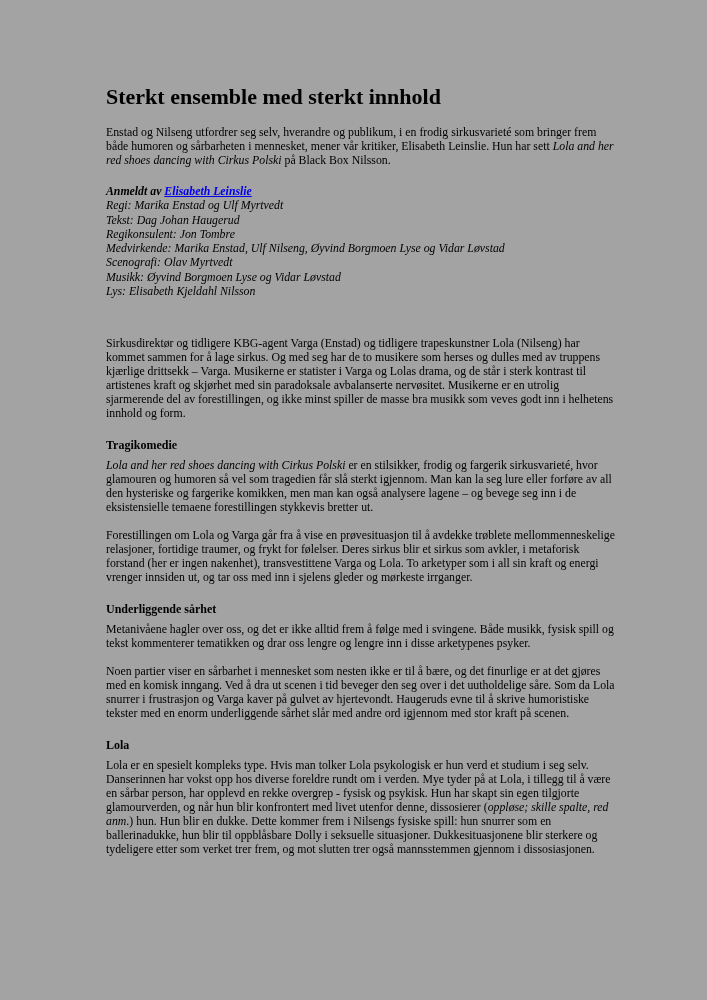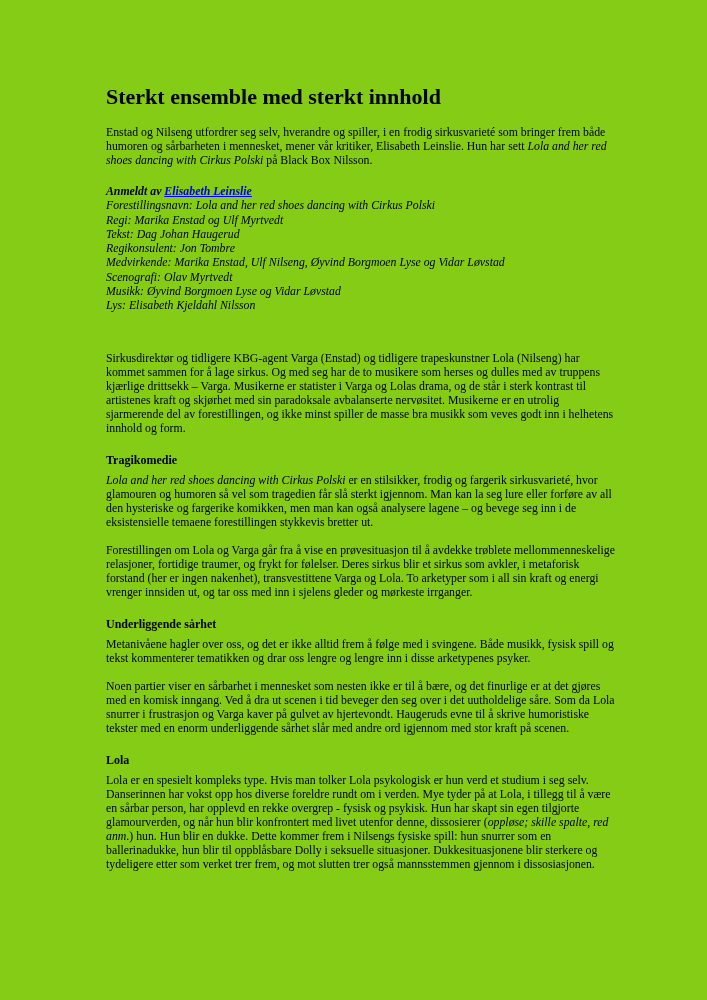--- a/index.html
+++ b/index.html
@@ -53,29 +53,28 @@
     font-size: 12px;
     line-height: 19px;
     font-weight: bold;
     margin: 16px 0 3px 0;
   }
   i { font-style: italic; }
 </style>
 </head>
 <body>
 
-<div class="page" style="color: rgb(0, 0, 0); background: #84cc16;">
+<div class="page" style="color: rgb(0, 0, 0); background: #a3a3a3;">
 
   <h1 class="doc-title">Sterkt ensemble med sterkt innhold</h1>
 
-  <p class="intro"><span>Enstad og Nilseng utfordrer seg selv, hverandre og spiller, i en frodig sirkusvarieté som bringer frem både humoren og sårbarheten i mennesket, mener vår kritiker, Elisabeth Leinslie. Hun har sett </span><i>Lola and her red shoes dancing with Cirkus Polski</i><span> på Black Box Nilsson.</span></p>
+  <p class="intro"><span>Enstad og Nilseng utfordrer seg selv, hverandre og publikum, i en frodig sirkusvarieté som bringer frem både humoren og sårbarheten i mennesket, mener vår kritiker, Elisabeth Leinslie. Hun har sett </span><i>Lola and her red shoes dancing with Cirkus Polski</i><span> på Black Box Nilsson.</span></p>
 
   <div class="credits">
     <p class="byline"><b><i><span>Anmeldt av </span><a href="#" style="color: rgb(0, 0, 238);">Elisabeth Leinslie</a></i></b></p>
-    <p>Forestillingsnavn: Lola and her red shoes dancing with Cirkus Polski</p>
     <p>Regi: Marika Enstad og Ulf Myrtvedt</p>
     <p>Tekst: Dag Johan Haugerud</p>
     <p>Regikonsulent: Jon Tombre</p>
     <p>Medvirkende: Marika Enstad, Ulf Nilseng, Øyvind Borgmoen Lyse og Vidar Løvstad</p>
     <p>Scenografi: Olav Myrtvedt</p>
     <p>Musikk: Øyvind Borgmoen Lyse og Vidar Løvstad</p>
     <p>Lys: Elisabeth Kjeldahl Nilsson</p>
   </div>
 
   <p class="body">Sirkusdirektør og tidligere KBG-agent Varga (Enstad) og tidligere trapeskunstner Lola (Nilseng) har kommet sammen for å lage sirkus. Og med seg har de to musikere som herses og dulles med av truppens kjærlige drittsekk – Varga. Musikerne er statister i Varga og Lolas drama, og de står i sterk kontrast til artistenes kraft og skjørhet med sin paradoksale avbalanserte nervøsitet. Musikerne er en utrolig sjarmerende del av forestillingen, og ikke minst spiller de masse bra musikk som veves godt inn i helhetens innhold og form.</p>

